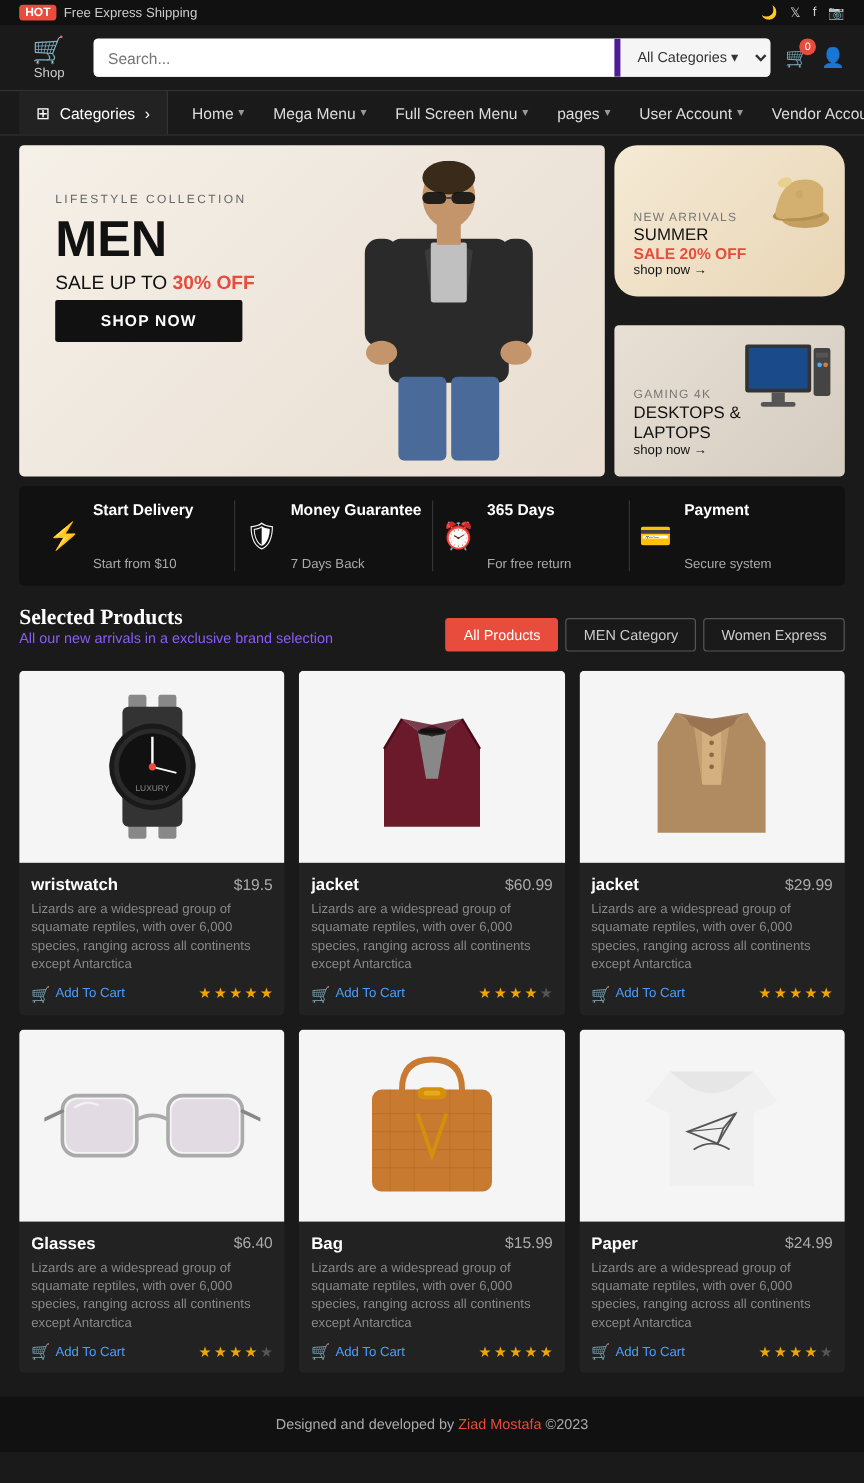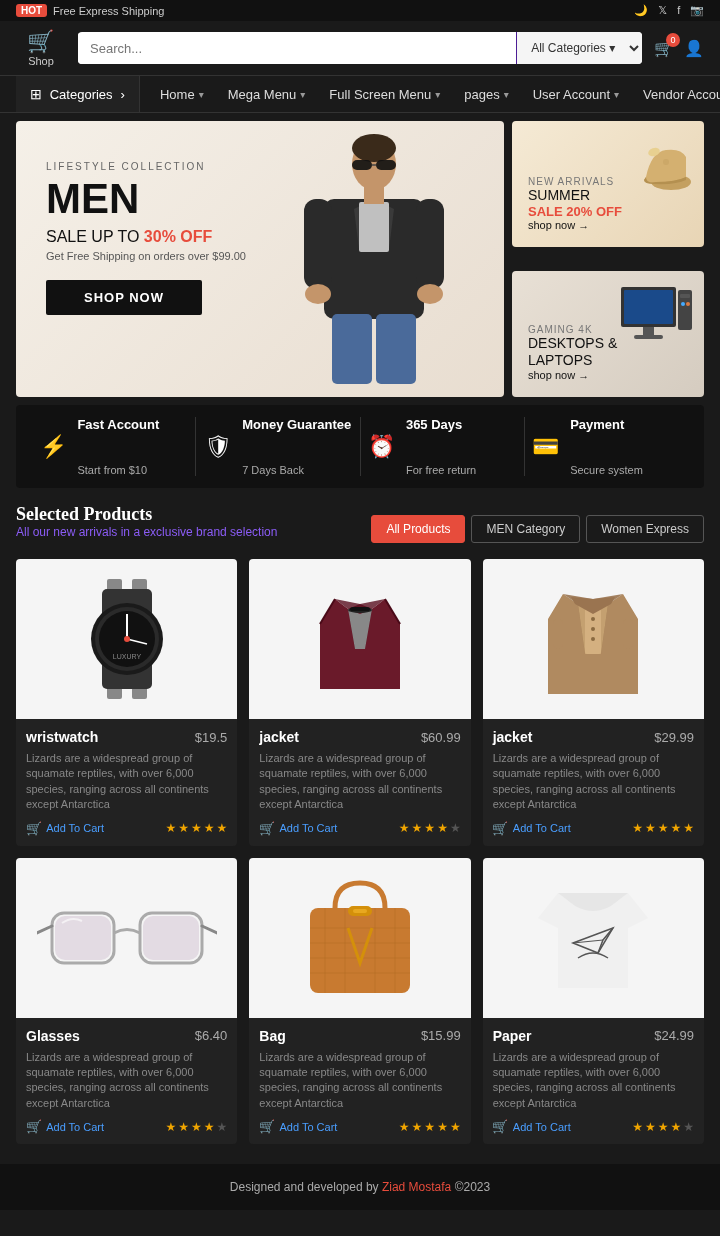--- a/index.html
+++ b/index.html
@@ -43,21 +43,21 @@
       border: none;
       outline: none;
       padding: 8px 12px;
       flex: 1;
       font-size: 13px;
       color: #333;
     }
     .search-category {
       background: #f5f5f5;
       border: none;
-      border-left: 1px solid #4c1d95;
+      border-left: 5px solid #4c1d95;
       padding: 8px 10px;
       font-size: 12px;
       color: #333;
       cursor: pointer;
     }
     .header-icons { display: flex; gap: 10px; align-items: center; }
     .cart-icon-wrap { position: relative; cursor: pointer; }
     .cart-badge {
       position: absolute;
       top: -6px;
@@ -167,20 +167,21 @@
       position: relative;
       overflow: hidden;
       min-height: 126px;
       display: flex;
       flex-direction: column;
       justify-content: flex-end;
     }
     .hero-side-card:first-child {
       background: linear-gradient(135deg, #f5ead5 0%, #e8d5b5 100%);
       margin-bottom: 24px;
+      border-radius: 19px;
     }
     .hero-side-card:last-child {
       background: linear-gradient(135deg, #e8e0d5 0%, #d5ccc0 100%);
     }
     .side-card-label { font-size: 10px; color: #777; text-transform: uppercase; letter-spacing: 1px; }
     .side-card-title { font-size: 14px; font-weight: normal; color: #111; line-height: 1.2; }
     .side-card-sale { color: #e74c3c; font-size: 13px; font-weight: bold; }
     .side-card-link { font-size: 11px; color: #111; cursor: pointer; }
     .side-card-img {
       position: absolute;
@@ -350,21 +351,20 @@
 </div>
 
 <div class="hero-section">
   <div class="hero-main">
     <div class="hero-badge">LIFESTYLE COLLECTION</div>
     <div class="hero-title">MEN</div>
     <div class="hero-subtitle">
       <span>SALE UP TO</span>
       <span class="hero-percent">30% OFF</span>
     </div>
-    <div class="hero-shipping">Get Free Shipping on orders over $99.00</div>
     <button class="shop-now-btn">SHOP NOW</button>
     <div class="hero-man-img">
       <svg width="160" height="250" viewBox="0 0 160 250">
 
         <ellipse cx="80" cy="30" rx="22" ry="26" fill="#c4956a"></ellipse>
 
         <ellipse cx="80" cy="14" rx="22" ry="14" fill="#3a2a1a"></ellipse>
 
         <rect x="30" y="65" width="100" height="120" rx="10" fill="#2a2a2a"></rect>
 
@@ -429,21 +429,21 @@
       <div class="side-card-title">DESKTOPS &amp;<br>LAPTOPS</div>
       <div class="side-card-link">shop now →</div>
     </div>
   </div>
 </div>
 
 <div class="features-bar">
   <div class="feature-item">
     <span class="feature-icon">⚡</span>
     <div class="feature-text-wrap">
-      <div class="feature-title">Fast Account</div>
+      <div class="feature-title">Start Delivery</div>
       <div class="feature-sub">Start from $10</div>
     </div>
   </div>
   <div class="feature-item">
     <span class="feature-icon">🛡</span>
     <div class="feature-text-wrap">
       <div class="feature-title">Money Guarantee</div>
       <div class="feature-sub">7 Days Back</div>
     </div>
   </div>

